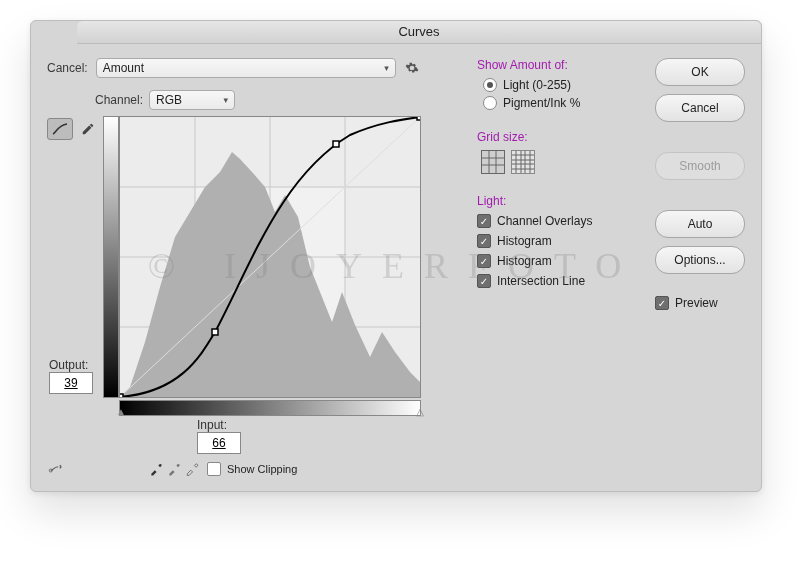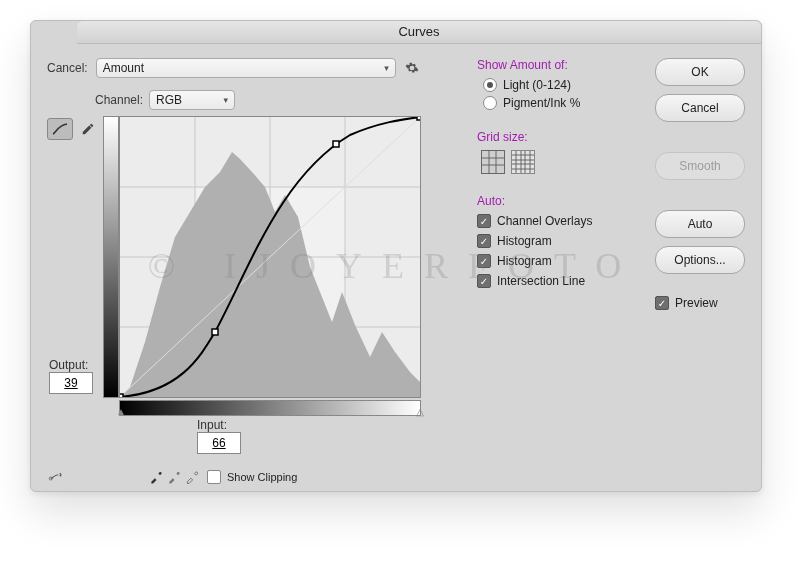--- a/index.html
+++ b/index.html
@@ -53,21 +53,21 @@
   .arrow{position:absolute;font-size:10px;color:#888;}
   .arrow-left{bottom:-2px;left:-4px;}
   .arrow-right{bottom:-2px;right:-4px;}
   .io-label{position:absolute;font-size:12px;color:#333;}
   .output-label{left:-70px;bottom:22px;}
   .input-label{left:78px;bottom:-38px;}
   .num-input{
     width:38px;height:18px;background:#fff;border:1px solid #888;font-size:12px;text-align:center;text-decoration:underline;
   }
   .eyedropper-row{
-    position:absolute;left:16px;bottom:6px;display:flex;
+    position:absolute;left:16px;bottom:14px;display:flex;
   }
   .ed{width:18px;height:18px;display:flex;align-items:center;justify-content:center;}
   .chk{display:flex;align-items:center;gap:6px;}
   .chkbox{
     width:12px;height:12px;background:#fff;border:1px solid #888;border-radius:2px;display:inline-flex;
     align-items:center;justify-content:center;font-size:10px;color:#fff;
   }
   .chkbox.checked{background:#6f6f6f;border-color:#555;}
   .right-col{position:absolute;left:446px;top:14px;width:160px;}
   .group-title{font-size:12px;color:#a21caf;margin-bottom:6px;}
@@ -211,21 +211,21 @@
         <label class="chk">
           <span class="chkbox"></span>
           <span class="tiny">Show Clipping</span>
         </label>
       </div>
 
       <div class="right-col">
         <div class="group-title">Show Amount of:</div>
         <div class="radio-row">
           <span class="radio checked"></span>
-          <span>Light  (0-124)</span>
+          <span>Light  (0-255)</span>
         </div>
         <div class="radio-row">
           <span class="radio"></span>
           <span>Pigment/Ink %</span>
         </div>
 
         <div class="sect">
           <div class="group-title">Grid size:</div>
           <div class="grid-icons">
             <span class="grid-ico active">
@@ -249,21 +249,21 @@
                     <line x1="0" y1="9" x2="22" y2="9"></line>
                     <line x1="0" y1="13" x2="22" y2="13"></line>
                     <line x1="0" y1="18" x2="22" y2="18"></line>
                   </g>
                 </svg>
             </span>
           </div>
         </div>
 
         <div class="show-list sect">
-          <div class="group-title">Auto:</div>
+          <div class="group-title">Light:</div>
           <label class="chk">
               <span class="chkbox checked">✓</span>
               <span>Channel Overlays</span>
             </label>
           <label class="chk">
               <span class="chkbox checked">✓</span>
               <span>Histogram</span>
             </label>
           <label class="chk">
               <span class="chkbox checked">✓</span>

